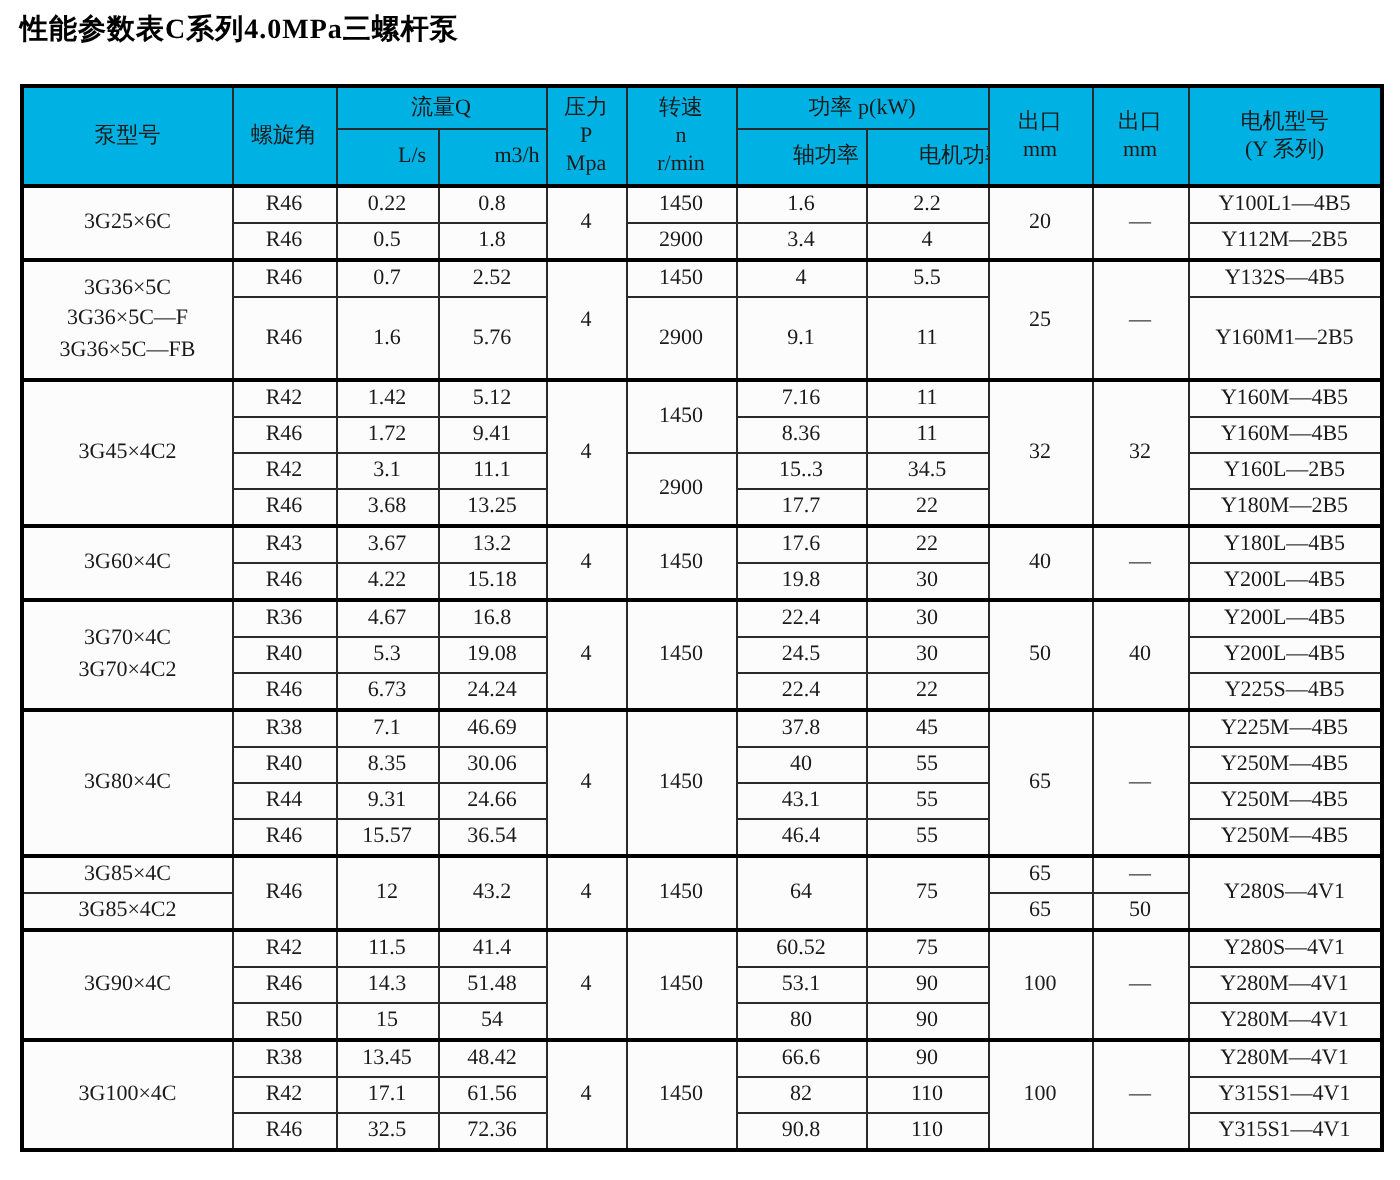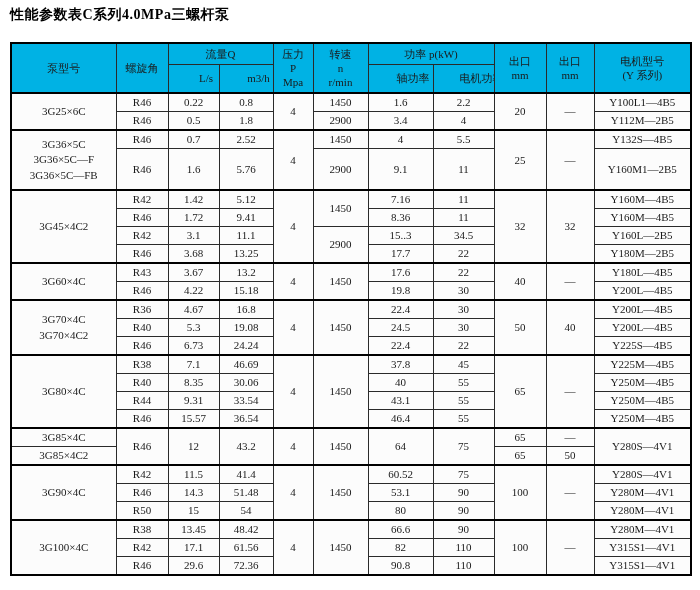--- a/index.html
+++ b/index.html
@@ -222,21 +222,21 @@
         <td data-name="helix-angle-cell">R40</td>
         <td data-name="flow-ls-cell">8.35</td>
         <td data-name="flow-m3h-cell">30.06</td>
         <td data-name="shaft-power-cell">40</td>
         <td data-name="motor-power-cell">55</td>
         <td data-name="motor-model-cell">Y250M—4B5</td>
       </tr>
       <tr>
         <td data-name="helix-angle-cell">R44</td>
         <td data-name="flow-ls-cell">9.31</td>
-        <td data-name="flow-m3h-cell">33.54</td>
+        <td data-name="flow-m3h-cell">24.66</td>
         <td data-name="shaft-power-cell">43.1</td>
         <td data-name="motor-power-cell">55</td>
         <td data-name="motor-model-cell">Y250M—4B5</td>
       </tr>
       <tr>
         <td data-name="helix-angle-cell">R46</td>
         <td data-name="flow-ls-cell">15.57</td>
         <td data-name="flow-m3h-cell">36.54</td>
         <td data-name="shaft-power-cell">46.4</td>
         <td data-name="motor-power-cell">55</td>
@@ -305,20 +305,20 @@
       <tr>
         <td data-name="helix-angle-cell">R42</td>
         <td data-name="flow-ls-cell">17.1</td>
         <td data-name="flow-m3h-cell">61.56</td>
         <td data-name="shaft-power-cell">82</td>
         <td data-name="motor-power-cell">110</td>
         <td data-name="motor-model-cell">Y315S1—4V1</td>
       </tr>
       <tr>
         <td data-name="helix-angle-cell">R46</td>
-        <td data-name="flow-ls-cell">29.6</td>
+        <td data-name="flow-ls-cell">32.5</td>
         <td data-name="flow-m3h-cell">72.36</td>
         <td data-name="shaft-power-cell">90.8</td>
         <td data-name="motor-power-cell">110</td>
         <td data-name="motor-model-cell">Y315S1—4V1</td>
       </tr>
     </tbody>
 </table>
 
 </body></html>

